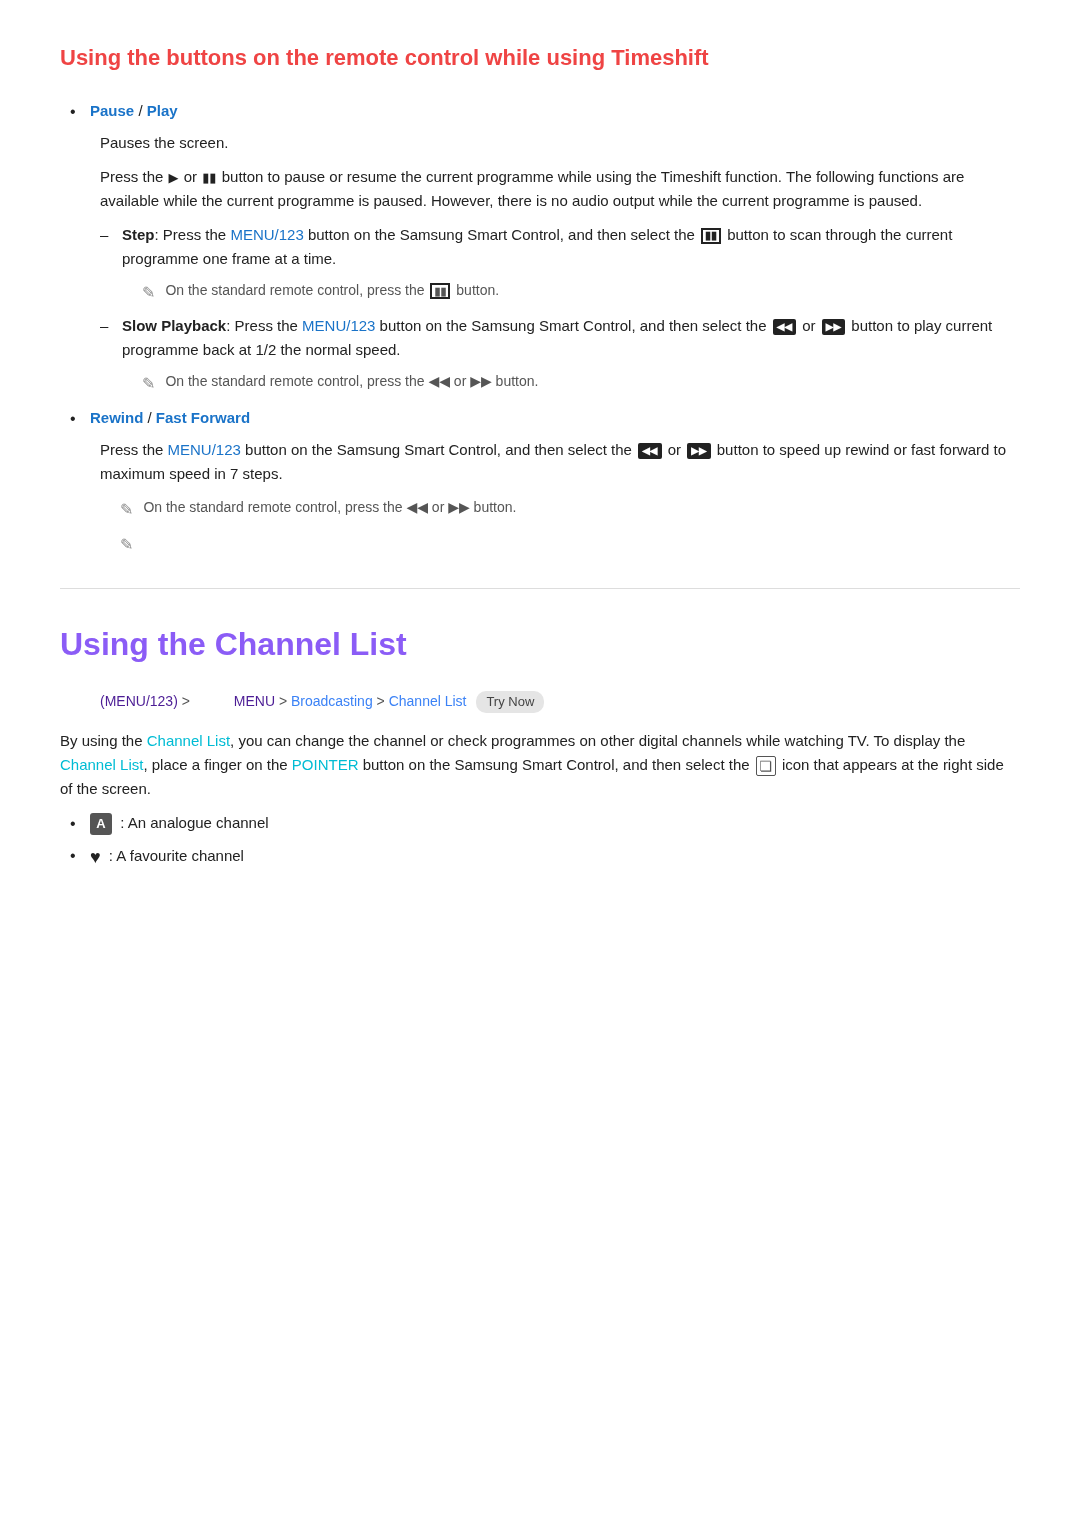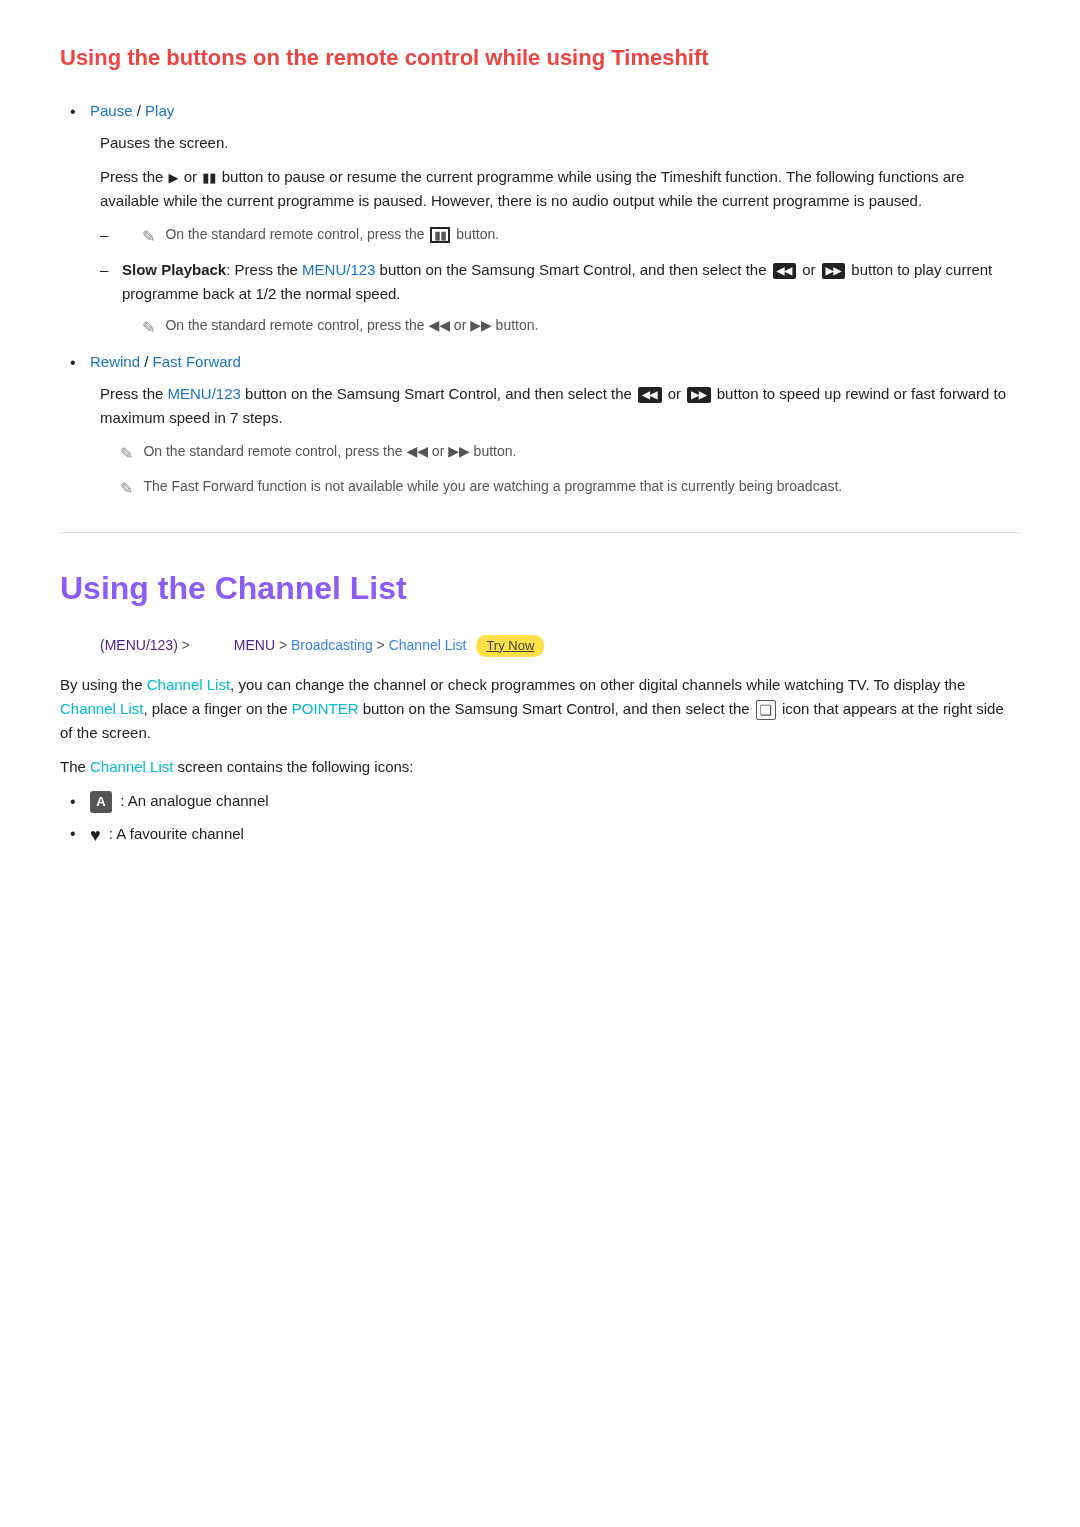--- a/index.html
+++ b/index.html
@@ -39,21 +39,21 @@
     }
     ul.bullet-list > li::before {
       content: '•';
       position: absolute;
       left: 0;
       color: #222;
       font-size: 16px;
     }
     .bullet-title {
       color: #1a73c8;
-      font-weight: 400;
+      font-weight: 700;
     }
     .sub-content {
       margin-top: 8px;
       margin-left: 10px;
       margin-bottom: 10px;
     }
     .dash-item {
       position: relative;
       padding-left: 22px;
       margin-bottom: 8px;
@@ -125,28 +125,27 @@
     }
     .breadcrumb .menu-color {
       color: #4c1d95;
       margin-left: 40px;
     }
     .breadcrumb .cyan {
       color: #3b82f6;
     }
     .try-now-badge {
       display: inline-block;
-      background: #fde047;
+      background: #e5e5e5;
       border-radius: 10px;
       padding: 1px 10px;
       font-size: 13px;
       color: #444;
       margin-left: 6px;
       vertical-align: middle;
-      text-decoration: underline;
     }
     .channel-icon {
       display: inline-flex;
       align-items: center;
       justify-content: center;
       width: 22px;
       height: 22px;
       background: #555;
       color: #fff;
       font-size: 13px;
@@ -204,20 +203,21 @@
         <span class="bullet-title">Play</span>
       </span>
 
       <div class="sub-content">
         <p>Pauses the screen.</p>
         <p>
           Press the <span class="play-icon">▶</span> or <span class="pause-icon">▮▮</span> button to pause or resume the current programme while using the Timeshift function. The following functions are available while the current programme is paused. However, there is no audio output while the current programme is paused.
         </p>
 
         <div class="dash-item">
+          <span><span class="bold-term">Step</span>: Press the <span class="menu-color">MENU/123</span> button on the Samsung Smart Control, and then select the <span class="step-icon">▮▮</span> button to scan through the current programme one frame at a time.</span>
           <div class="note-item">
             <span class="pencil-icon">✎</span>
             <span>On the standard remote control, press the <span class="step-icon">▮▮</span> button.</span>
           </div>
         </div>
 
         <div class="dash-item">
           <span><span class="bold-term">Slow Playback</span>: Press the <span class="menu-color">MENU/123</span> button on the Samsung Smart Control, and then select the <span class="inline-icon">◀◀</span> or <span class="inline-icon">▶▶</span> button to play current programme back at 1/2 the normal speed.</span>
           <div class="note-item">
             <span class="pencil-icon">✎</span>
@@ -238,21 +238,20 @@
         <p>
           Press the <span class="menu-color">MENU/123</span> button on the Samsung Smart Control, and then select the <span class="inline-icon">◀◀</span> or <span class="inline-icon">▶▶</span> button to speed up rewind or fast forward to maximum speed in 7 steps.
         </p>
 
         <div class="note-item">
           <span class="pencil-icon">✎</span>
           <span>On the standard remote control, press the ◀◀ or ▶▶ button.</span>
         </div>
         <div class="note-item">
           <span class="pencil-icon">✎</span>
-          <span>The Fast Forward function is not available while you are watching a programme that is currently being broadcast.</span>
         </div>
       </div>
     </li>
 
   </ul>
 </div>
 
 <hr class="divider">
 
 <div>
@@ -266,23 +265,20 @@
     <span class="cyan">Broadcasting</span>
     <span> &gt; </span>
     <span class="cyan">Channel List</span>
     <span class="try-now-badge">Try Now</span>
   </div>
 
   <p>
     By using the <span class="cyan">Channel List</span>, you can change the channel or check programmes on other digital channels while watching TV. To display the <span class="cyan">Channel List</span>, place a finger on the <span class="cyan">POINTER</span> button on the Samsung Smart Control, and then select the <span class="grid-icon">❏</span> icon that appears at the right side of the screen.
   </p>
 
-  <p>
-    The <span class="cyan">Channel List</span> screen contains the following icons:
-  </p>
 
   <ul class="bullet-list">
     <li>
       <span class="channel-icon">A</span>
       <span>: An analogue channel</span>
     </li>
     <li>
       <span class="heart-icon">♥</span>
       <span>: A favourite channel</span>
     </li>

